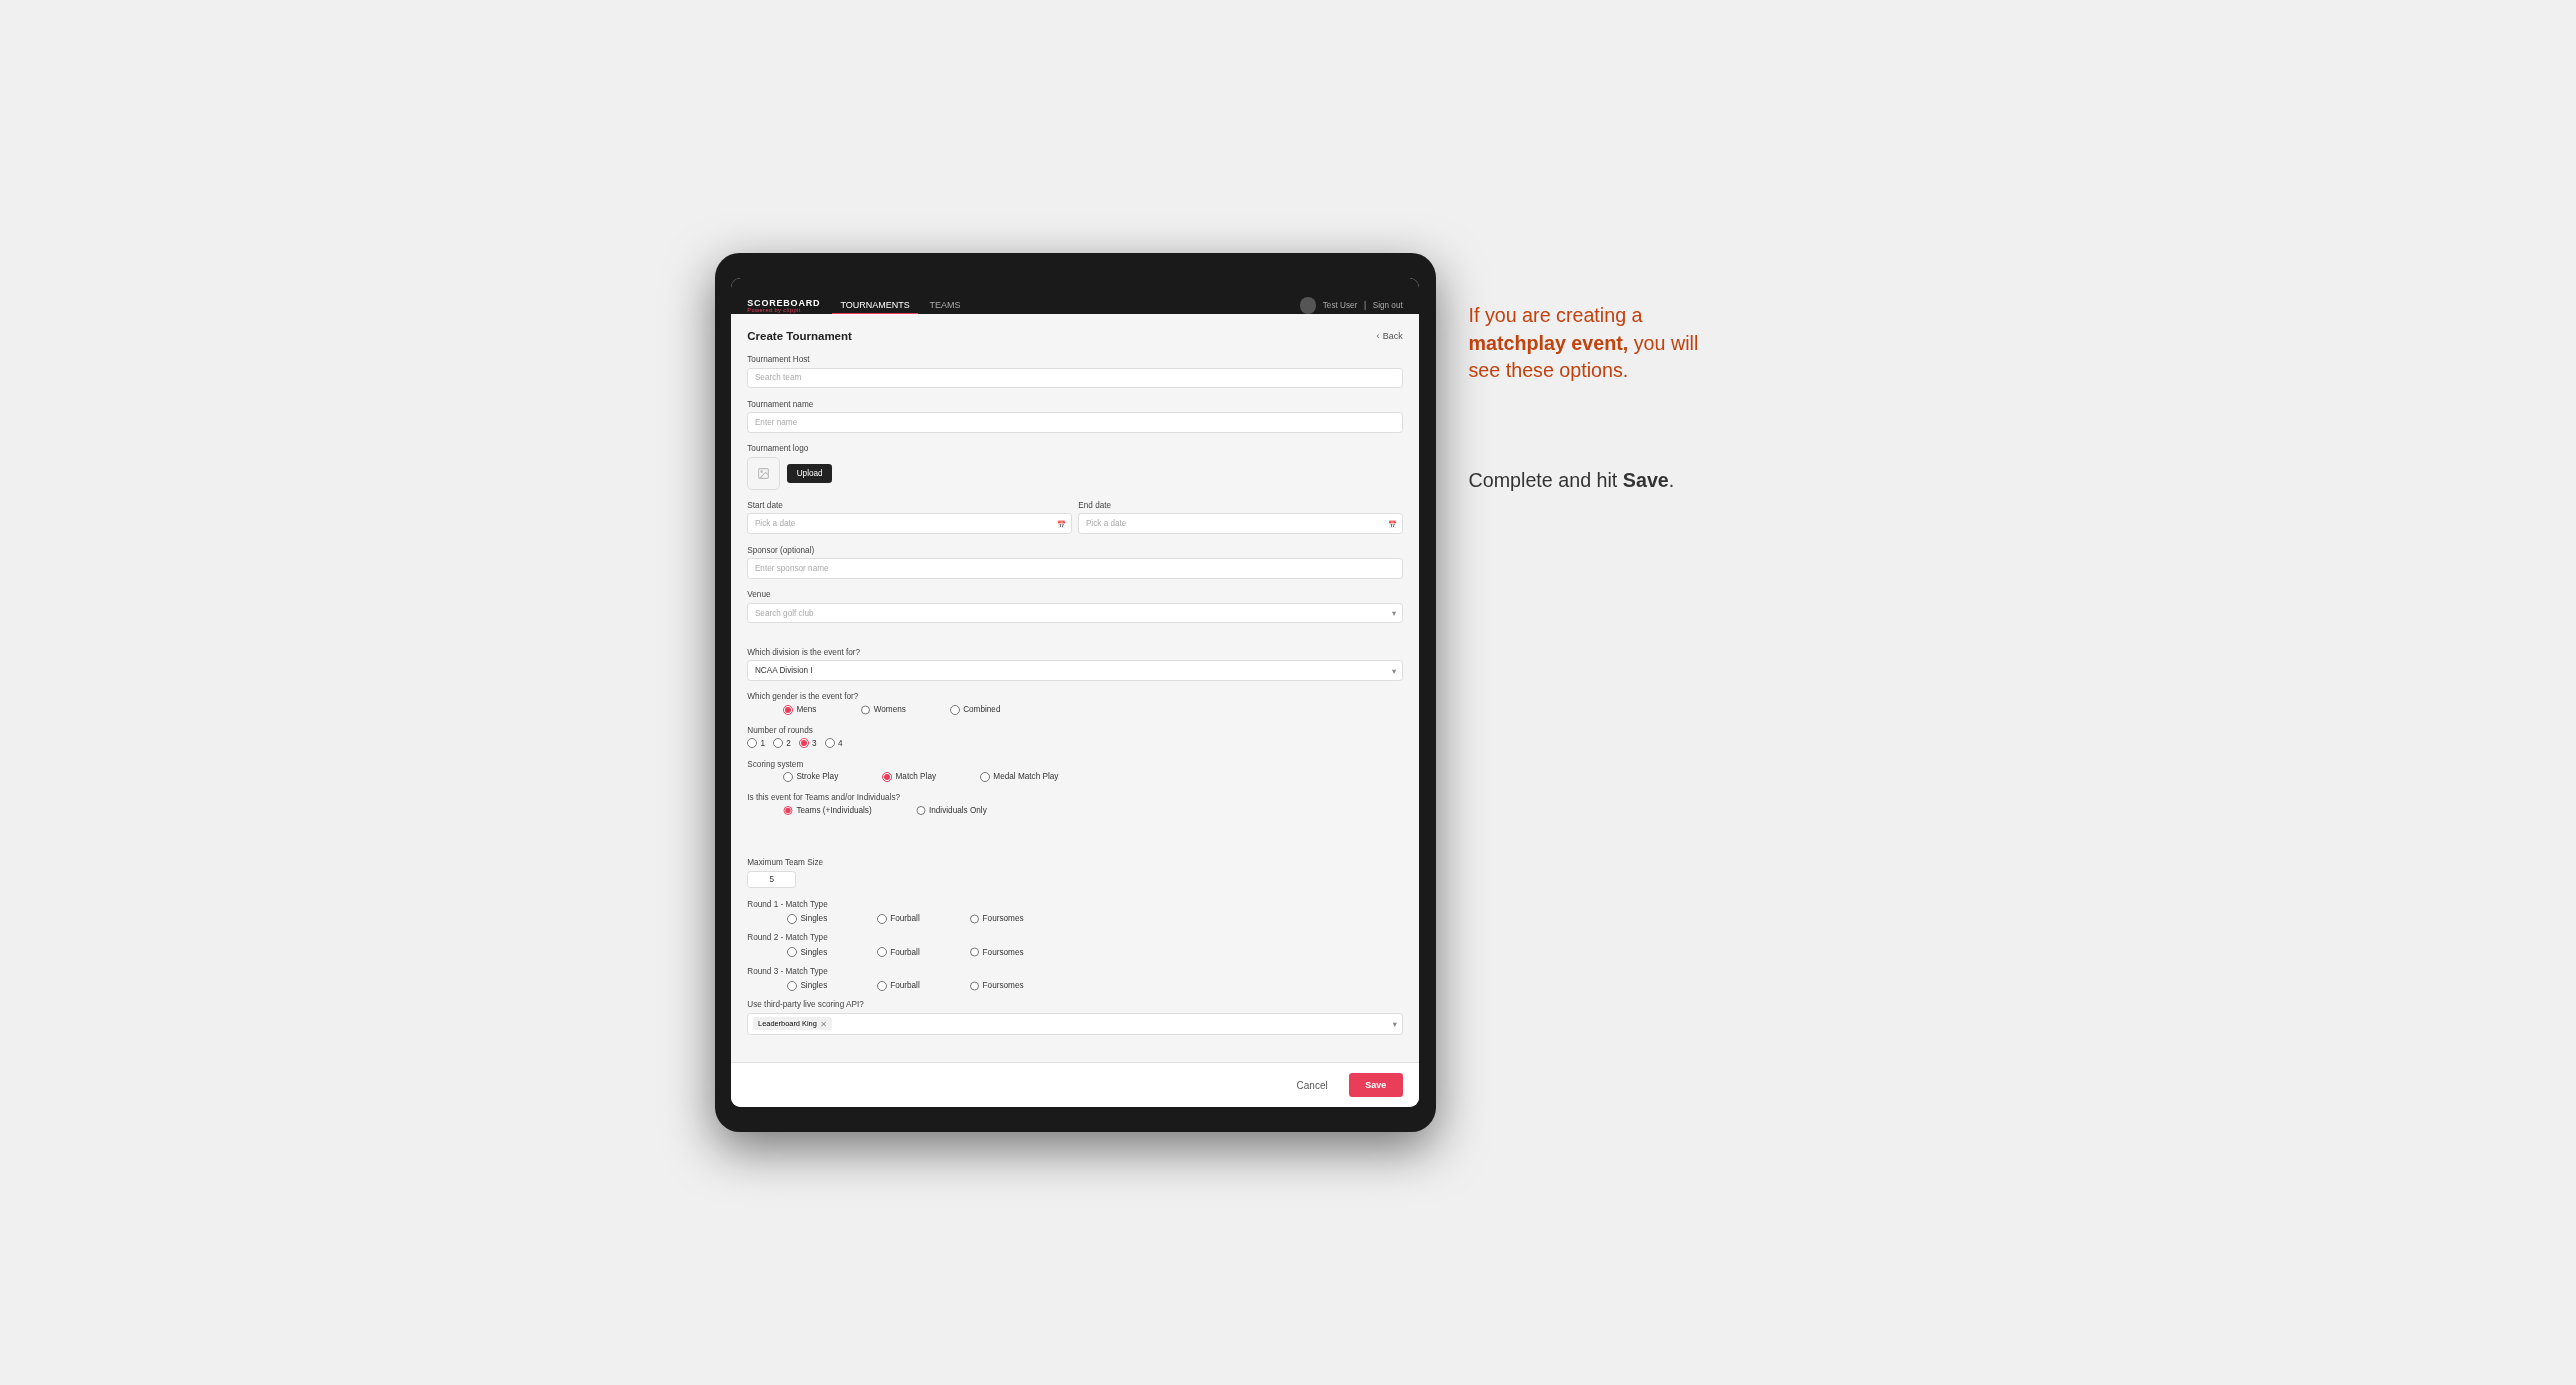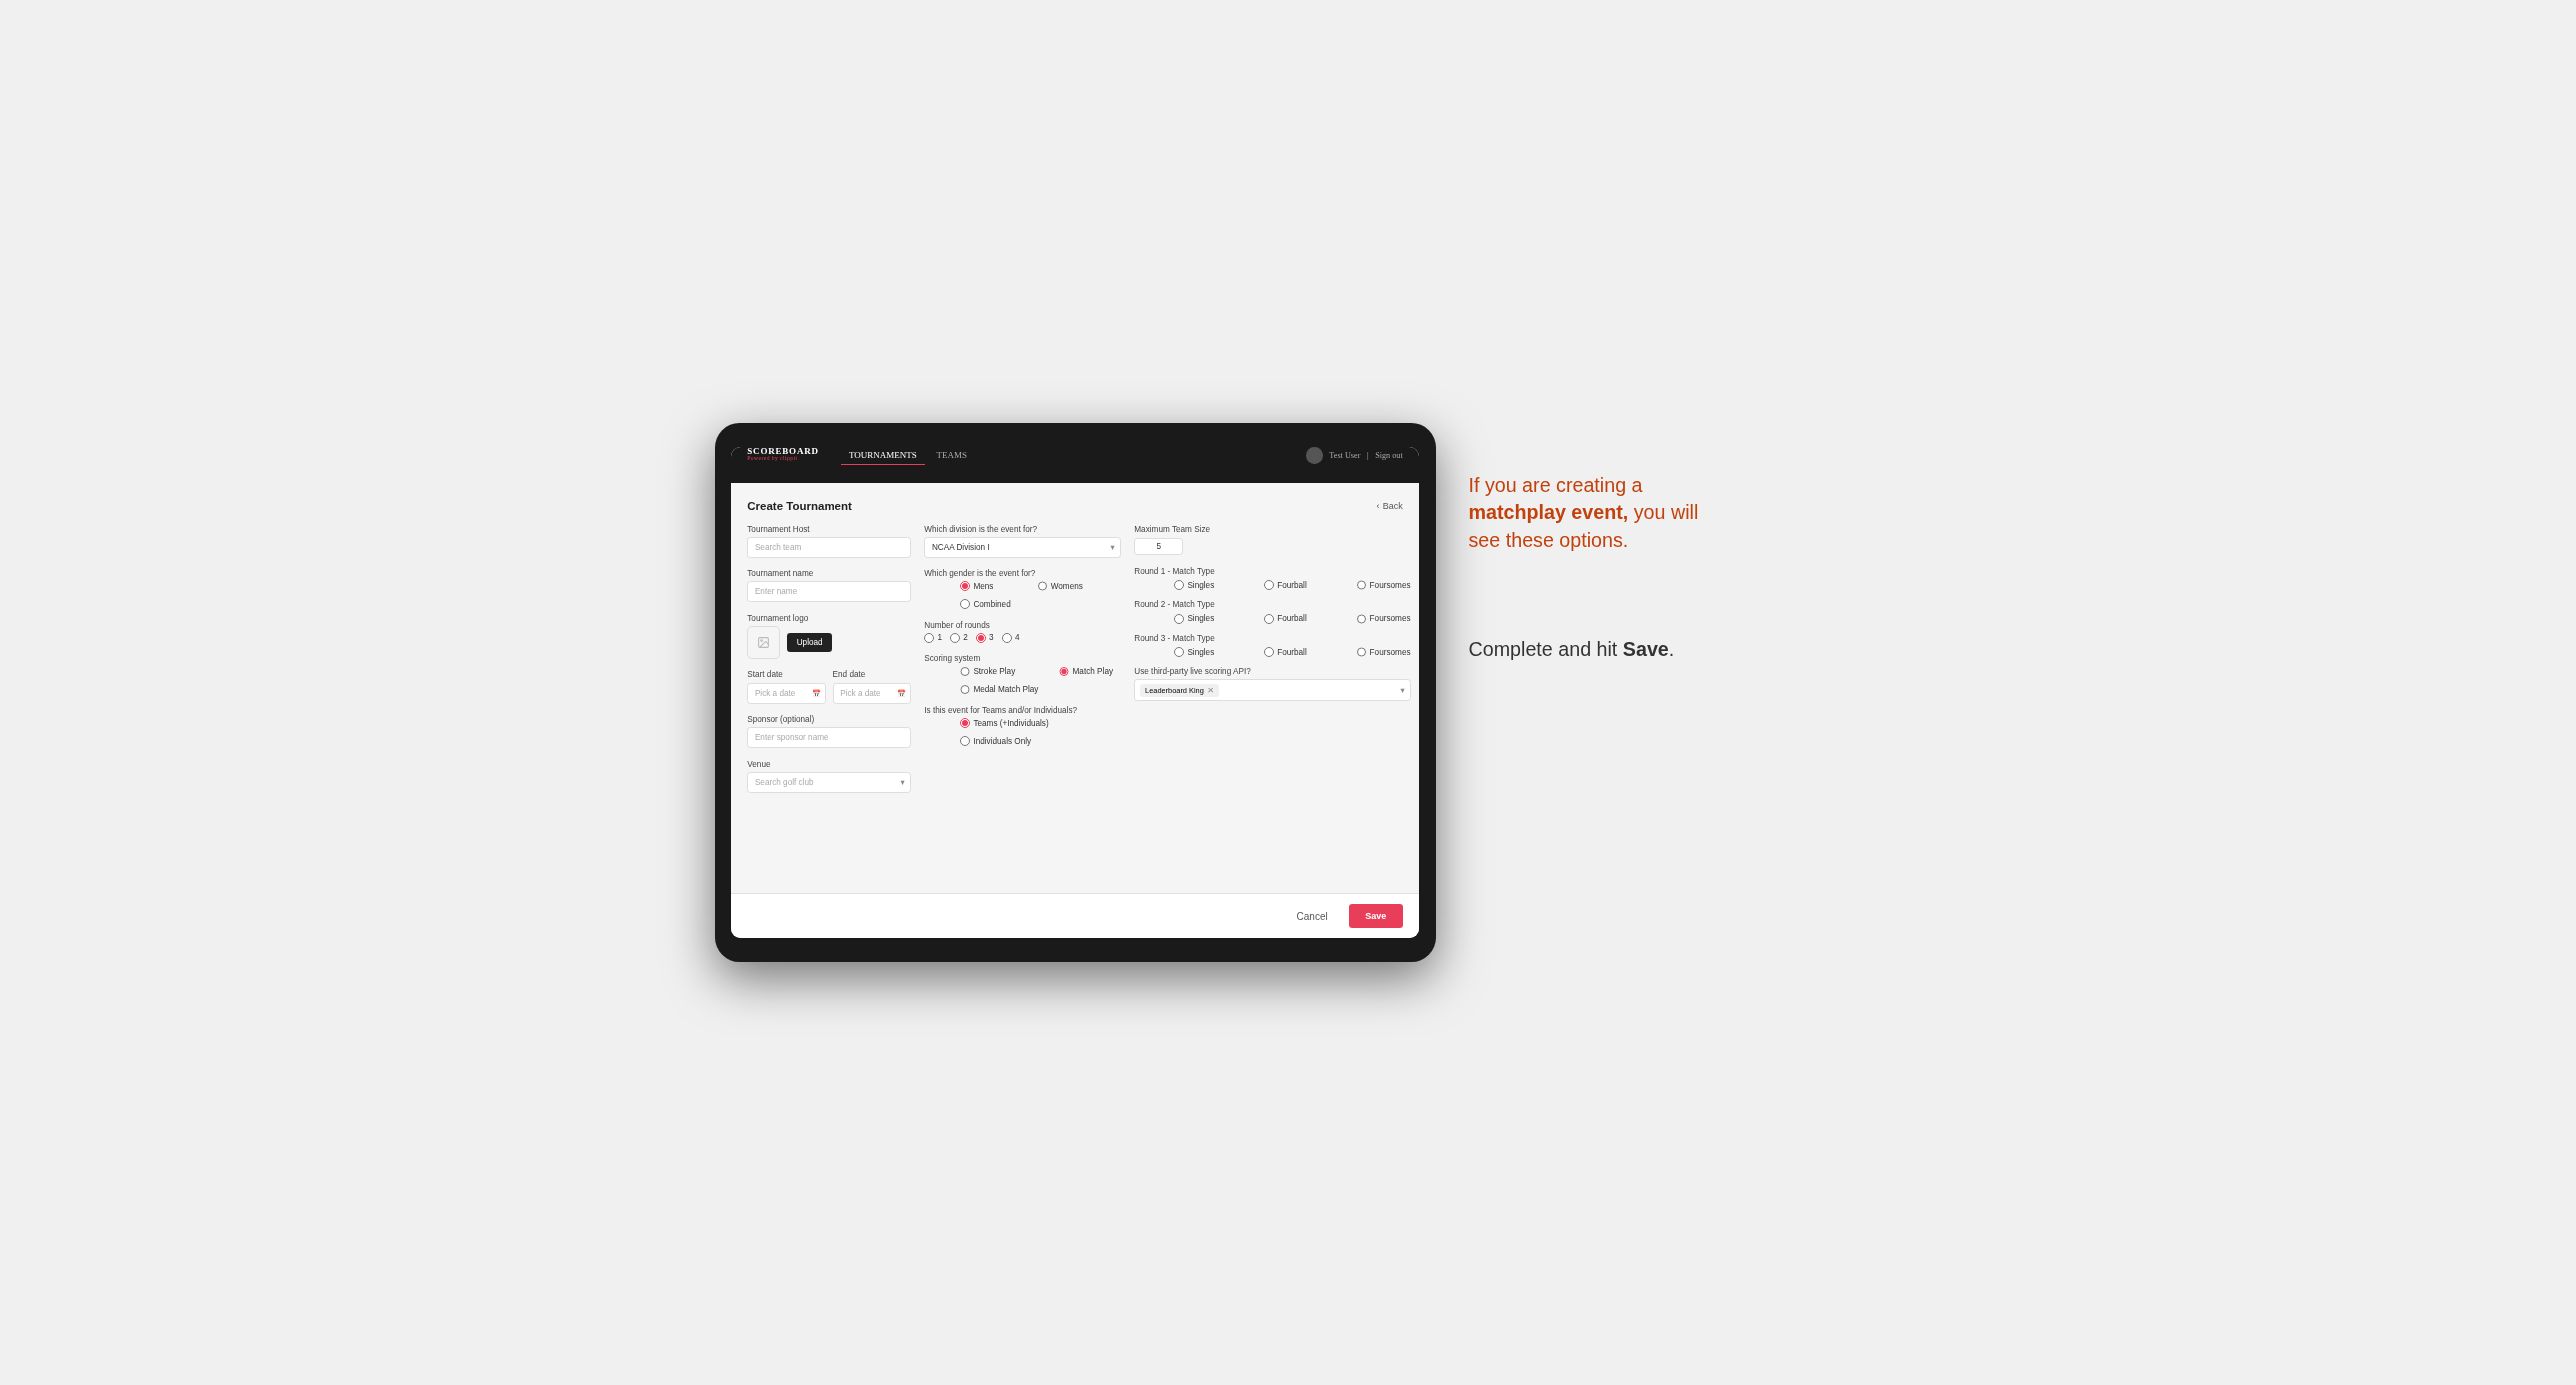--- a/index.html
+++ b/index.html
@@ -35,25 +35,24 @@
       background: #fff;
       border-radius: 9.8px;
       overflow: hidden;
       width: 100%;
     }
 
     
     .nav-bar {
       background: #1a1a1a;
       display: flex;
-      align-items: flex-start;
+      align-items: flex-end;
       padding: 0 16.4px;
       height: 36px;
-      gap: 22px;
-      font-family: Liberation Serif, serif;
+      gap: 12px;
     }
 
     .nav-logo {
       display: flex;
       flex-direction: column;
       line-height: 1;
     }
 
     .nav-logo-title {
       color: #fff;
@@ -134,20 +133,21 @@
       cursor: pointer;
       display: flex;
       align-items: center;
       gap: 3.3px;
     }
 
     
     .form-columns {
       display: flex;
       gap: 13px;
+      flex-direction: column;
     }
 
     .form-col-left {
       flex: 0 0 164px;
     }
 
     .form-col-mid {
       flex: 0 0 197px;
     }
 

